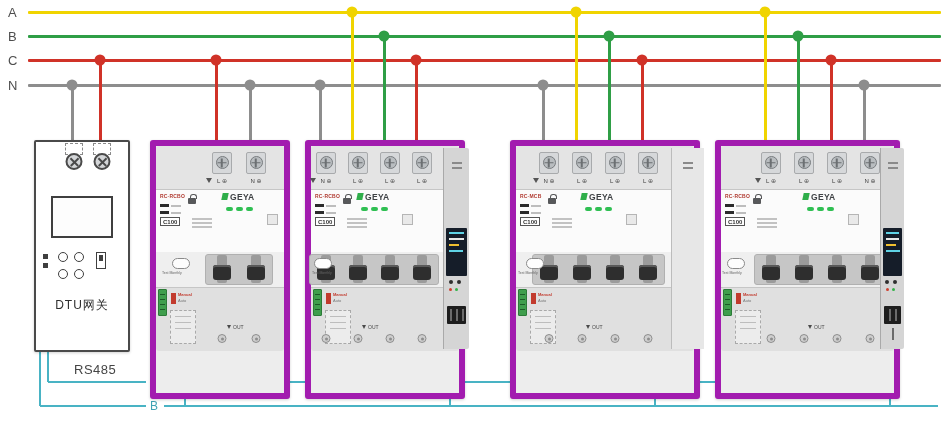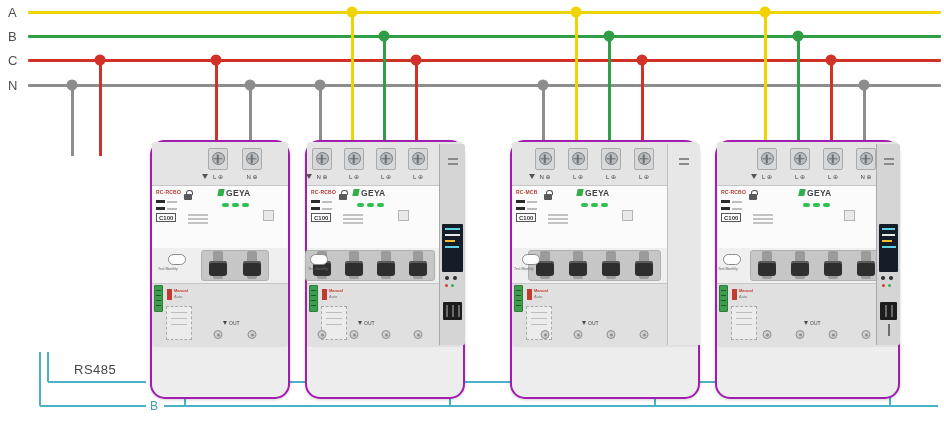--- a/index.html
+++ b/index.html
@@ -28,21 +28,21 @@
   .dtu-term::before{transform:translate(-50%,-50%) rotate(45deg)}
   .dtu-term::after{transform:translate(-50%,-50%) rotate(-45deg)}
   .dtu-screen{position:absolute;left:15px;top:54px;width:62px;height:42px;border:2px solid #3f3f3f;background:#fdfdfd}
   .dtu-sq{position:absolute;left:7px;width:5px;height:5px;background:#3f3f3f}
   .dtu-btn{position:absolute;width:10px;height:10px;border:1.5px solid #3f3f3f;border-radius:50%;background:#fff}
   .dtu-switch{position:absolute;left:60px;top:110px;width:10px;height:17px;border:1.5px solid #3f3f3f;background:#fff}
   .dtu-switch::after{content:"";position:absolute;left:1.5px;top:1.5px;width:4px;height:6px;background:#3f3f3f}
   .dtu-label{position:absolute;left:0;right:0;top:155px;text-align:center;font-size:12px;color:#2e2e2e;letter-spacing:1px}
 
   
-  .breaker{position:absolute;top:140px;height:259px;background:#ededed;border:2px solid #a21caf;border-radius:15px;box-shadow:0 1px 3px rgba(0,0,0,.18)}
+  .breaker{position:absolute;top:140px;height:259px;background:#ededed;border:6px solid #a21caf;border-radius:3px;box-shadow:0 1px 3px rgba(0,0,0,.18)}
   .bk-top{position:absolute;left:0;right:0;top:0;height:44px;background:#e4e4e4;border-bottom:1px solid #c6c6c6;border-radius:3px 3px 0 0}
   .bk-face{position:absolute;left:0;right:0;top:44px;height:62px;background:#fbfbfb}
   .bk-handles{position:absolute;left:0;right:0;top:106px;height:35px;background:#efefef}
   .bk-bottom{position:absolute;left:0;right:0;top:141px;height:64px;background:#e0e0e0;border-top:1px solid #c6c6c6;border-radius:0 0 3px 3px}
 
   .pole{position:absolute;top:6px;width:20px;height:22px;background:#d6d8da;border:1px solid #a8aaac;border-radius:2px}
   .screw{position:absolute;top:10px;width:13px;height:13px;border-radius:50%;background:#b9bdc0;border:1px solid #787c7f}
   .screw::before,.screw::after{content:"";position:absolute;left:50%;top:50%;width:9px;height:1.5px;background:#6b6f72;transform:translate(-50%,-50%)}
   .screw::after{transform:translate(-50%,-50%) rotate(90deg)}
   .pole-label{position:absolute;top:31px;font-size:6px;color:#3a3a3a;transform:translateX(-50%);white-space:nowrap}
@@ -155,20 +155,35 @@
       <div class="comm-drop" style="left: 442px; top: 345px; height: 37px; background: rgb(73, 179, 196);"></div>
       <div class="comm-drop" style="left: 449px; top: 345px; height: 61px; background: rgb(73, 179, 196);"></div>
       <div class="comm-drop" style="left: 647px; top: 345px; height: 37px; background: rgb(73, 179, 196);"></div>
       <div class="comm-drop" style="left: 654px; top: 345px; height: 61px; background: rgb(73, 179, 196);"></div>
       <div class="comm-drop" style="left: 882px; top: 345px; height: 37px; background: rgb(73, 179, 196);"></div>
       <div class="comm-drop" style="left: 889px; top: 345px; height: 61px; background: rgb(73, 179, 196);"></div>
       <div class="comm-label" style="left: 149px; top: 382px;">A</div>
       <div class="comm-label" style="left: 149px; top: 406px;">B</div>
     </div>
 
+  <div id="dtu" class="device">
+    <span class="dtu-clamp" style="left:38px"></span>
+    <span class="dtu-clamp" style="left:66px"></span>
+    <span class="dtu-term" style="left:38px"></span>
+    <span class="dtu-term" style="left:66px"></span>
+    <div class="dtu-screen"></div>
+    <span class="dtu-sq" style="top:112px"></span>
+    <span class="dtu-sq" style="top:121px"></span>
+    <span class="dtu-btn" style="left:22px;top:110px"></span>
+    <span class="dtu-btn" style="left:38px;top:110px"></span>
+    <span class="dtu-btn" style="left:22px;top:127px"></span>
+    <span class="dtu-btn" style="left:38px;top:127px"></span>
+    <span class="dtu-switch"></span>
+    <div class="dtu-label">DTU网关</div>
+  </div>
   <div class="rs485-label">RS485</div>
 
   <div class="breaker" style="left:150px;width:140px">
     <div class="bk-top">
         <div class="pole" style="left: 56px;"></div>
         <div class="screw" style="left: 59.5px;"></div>
         <div class="pole-label" style="left: 66px;">L</div>
         <div class="pole" style="left: 90px;"></div>
         <div class="screw" style="left: 93.5px;"></div>
         <div class="pole-label" style="left: 100px;">N</div>

